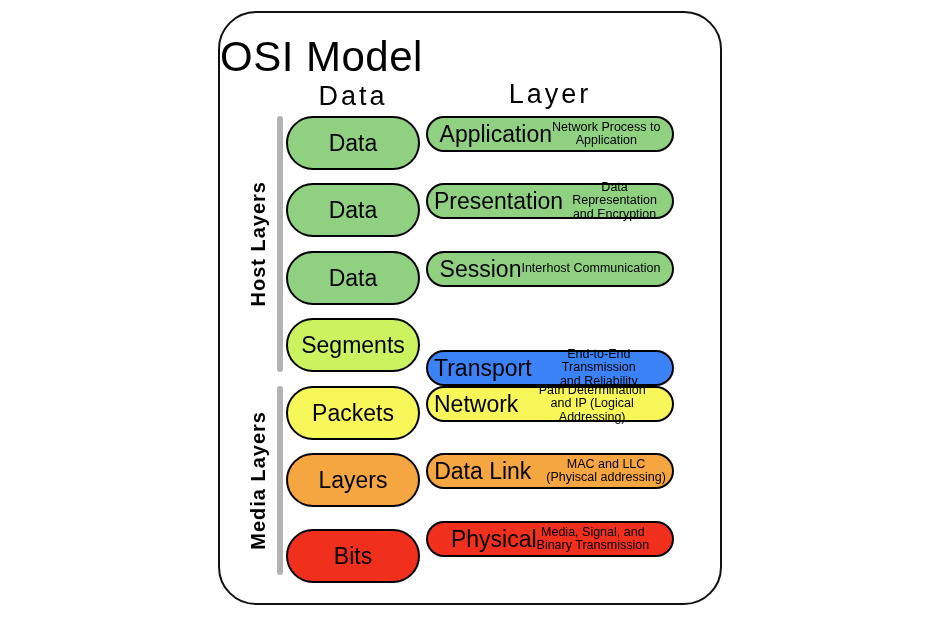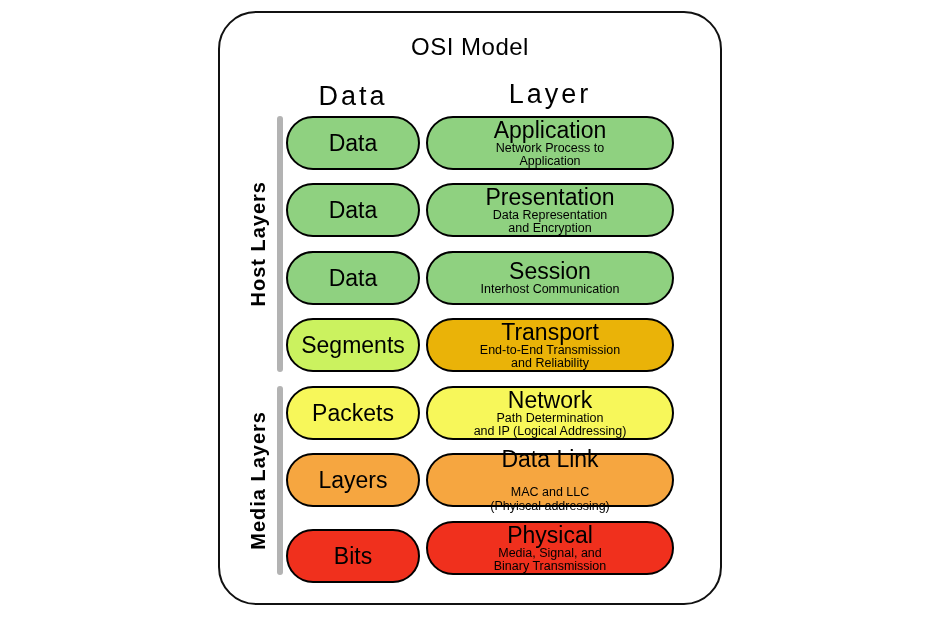--- a/index.html
+++ b/index.html
@@ -15,22 +15,21 @@
     position: absolute;
     left: 218px; top: 11px;
     width: 504px; height: 594px;
     background: #fff;
     border: 2px solid #111;
     border-radius: 38px;
   }
   .title {
     position: absolute;
     top: 20px; left: 0; width: 100%;
-    text-align: center;
-    font-size: 24px;
+    font-size: 42px;
     letter-spacing: 0.5px;
   }
   .col-header {
     position: absolute;
     text-align: center;
     font-size: 27px;
     letter-spacing: 3px;
   }
   .col-header.data  { left: 66px;  width: 134px; top: 68px; }
   .col-header.layer { left: 206px; width: 248px; top: 66px; text-align: center; }
@@ -74,24 +73,24 @@
     left: 66px; top: 0;
     width: 134px; height: 54px;
     border: 2px solid #000;
     border-radius: 27px;
     display: flex; align-items: center; justify-content: center;
     font-size: 23px;
   }
   .layerbox {
     position: absolute;
     left: 206px; top: 0;
-    width: 248px; height: 54px;
+    width: 248px; height: 36px;
     border: 2px solid #000;
     border-radius: 27px;
-    display: flex; flex-direction: column;
+    display: flex; flex-direction: row;
     align-items: center; justify-content: center;
     text-align: center;
     padding: 2px 6px;
   }
   .layer-title {
     font-size: 23px;
     line-height: 24px;
   }
   .layer-sub {
     font-size: 12.5px;
@@ -140,21 +139,21 @@
   <div class="row r2">
     <div class="pill" style="background-color: rgb(143, 209, 128);">Data</div>
     <div class="layerbox" style="background-color: rgb(143, 209, 128);">
       <div class="layer-title">Session</div>
       <div class="layer-sub">Interhost Communication</div>
     </div>
   </div>
 
   <div class="row r3">
     <div class="pill" style="background-color: rgb(203, 242, 95);">Segments</div>
-    <div class="layerbox" style="background-color: #eab308;">
+    <div class="layerbox" style="background-color: #3b82f6; margin-top: 32px;">
       <div class="layer-title">Transport</div>
       <div class="layer-sub">End-to-End Transmission
 and Reliability</div>
     </div>
   </div>
 
   <div class="row r4">
     <div class="pill" style="background-color: rgb(247, 247, 90);">Packets</div>
     <div class="layerbox" style="background-color: rgb(247, 247, 90);">
       <div class="layer-title">Network</div>

